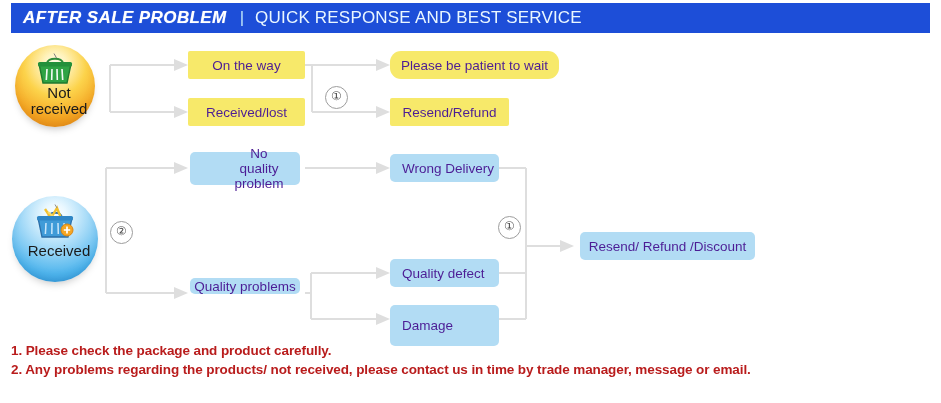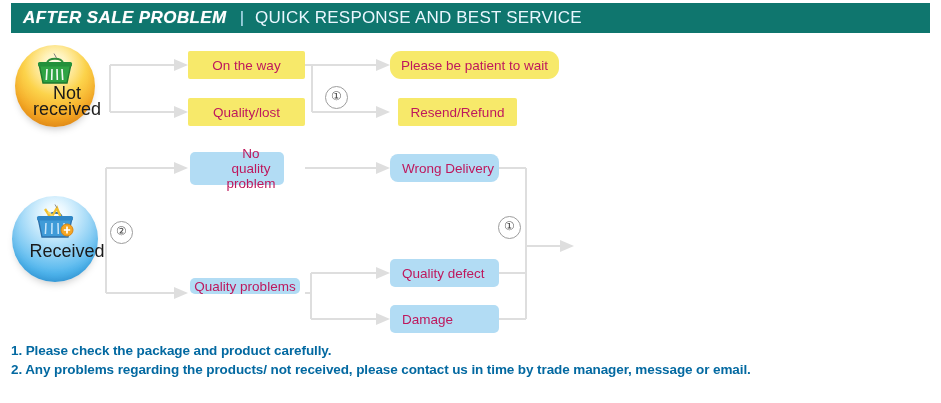--- a/index.html
+++ b/index.html
@@ -18,21 +18,21 @@
     overflow: hidden;
   }
 
   
   #banner {
     position: absolute;
     left: 11px;
     top: 3px;
     width: 919px;
     height: 30px;
-    background: #0f766e;
+    background: #1d4ed8;
     display: flex;
     align-items: center;
     padding-left: 12px;
     box-sizing: border-box;
   }
   #banner .title {
     color: #ffffff;
     font-weight: bold;
     font-style: italic;
     font-size: 17px;
@@ -67,24 +67,24 @@
   }
 
   
   .sphere {
     position: absolute;
     border-radius: 50%;
     display: block;
   }
   .sphere .label {
     position: absolute;
-    left: 12px;
+    left: 4px;
     width: 100%;
     text-align: center;
-    font-size: 18px;
+    font-size: 15px;
     color: #1a1a1a;
     line-height: 16px;
     font-family: "Liberation Sans", sans-serif;
   }
   #sphere-not-received {
     left: 15px;
     top: 12px;
     width: 80px;
     height: 82px;
     background: radial-gradient(circle at 50% 24%, #fffdf0 0%, #fff3bd 16%, #fcd34b 42%, #f4a522 72%, #e8891a 100%);
@@ -112,21 +112,21 @@
     top: 8px;
   }
 
   
   .node {
     position: absolute;
     box-sizing: border-box;
     display: flex;
     align-items: center;
     font-size: 13.5px;
-    color: #be185d;
+    color: #4c1d95;
     line-height: 15px;
     border-radius: 4px;
     white-space: pre-line;
   }
   .node.yellow { background: #f7e96a; border-radius: 2px; }
   .node.blue   { background: #b2dcf4; border-radius: 5px; }
   .node.center { justify-content: center; text-align: center; }
   .node.left   { justify-content: flex-start; padding-left: 12px; }
 
   
@@ -142,21 +142,21 @@
     text-align: center;
     background: #ffffff;
   }
 
   
   #notes {
     position: absolute;
     left: 11px;
     top: 341px;
     width: 910px;
-    color: #0369a1;
+    color: #b91c1c;
   }
   #notes .note {
     font-size: 13.5px;
     font-weight: bold;
     line-height: 19px;
     letter-spacing: -0.1px;
   }
 </style>
 </head>
 <body>
@@ -244,52 +244,55 @@
         <line x1="24" y1="0.5" x2="26" y2="4" stroke="#8d8d8d" stroke-width="1"></line>
       </svg>
       <span class="label">Received</span>
     </div>
 
     <div class="node yellow center" style="left:188px; top:18px; width:117px; height:28px;">
       <span style="width:100%">On the way</span>
     </div>
 
     <div class="node yellow center" style="left:188px; top:65px; width:117px; height:28px;">
-      <span style="width:100%">Quality/lost</span>
+      <span style="width:100%">Received/lost</span>
     </div>
 
     <div class="node yellow center" style="left:390px; top:18px; width:169px; height:28px;border-radius:11px;">
       <span style="width:100%">Please be patient to wait</span>
     </div>
 
-    <div class="node yellow center" style="left:390px; top:65px; width:119px; height:28px;margin-left:8px;">
+    <div class="node yellow center" style="left:390px; top:65px; width:119px; height:28px;">
       <span style="width:100%">Resend/Refund</span>
     </div>
 
-    <div class="node blue center" style="left:190px; top:119px; width:94px; height:33px;padding-left:28px;">
+    <div class="node blue center" style="left:190px; top:119px; width:110px; height:33px;padding-left:28px;">
       <span style="width:100%">No
 quality problem</span>
     </div>
 
     <div class="node blue center" style="left:190px; top:245px; width:110px; height:16px;">
       <span style="width:100%">Quality problems</span>
     </div>
 
-    <div class="node blue left" style="left:390px; top:121px; width:109px; height:28px;border-radius:8px;">
+    <div class="node blue left" style="left:390px; top:121px; width:109px; height:28px;">
       <span>Wrong Delivery</span>
     </div>
 
     <div class="node blue left" style="left:390px; top:226px; width:109px; height:28px;">
       <span>Quality defect</span>
     </div>
 
-    <div class="node blue left" style="left:390px; top:272px; width:109px; height:28px;">
+    <div class="node blue left" style="left:390px; top:272px; width:109px; height:41px;">
       <span>Damage</span>
     </div>
 
+    <div class="node blue center" style="left:580px; top:199px; width:175px; height:28px;">
+      <span style="width:100%">Resend/ Refund /Discount</span>
+    </div>
 
     <div class="marker" style="left:325px; top:53px;">
       <span>①</span>
     </div>
     <div class="marker" style="left:110px; top:188px;">
       <span>②</span>
     </div>
     <div class="marker" style="left:498px; top:183px;">
       <span>①</span>
     </div>

